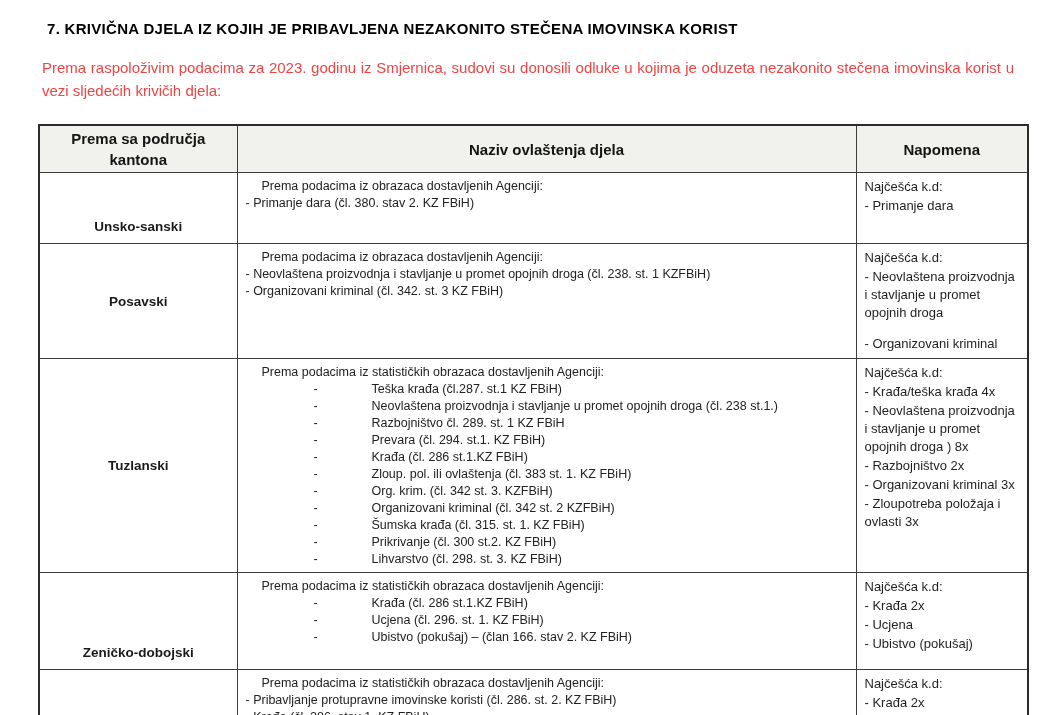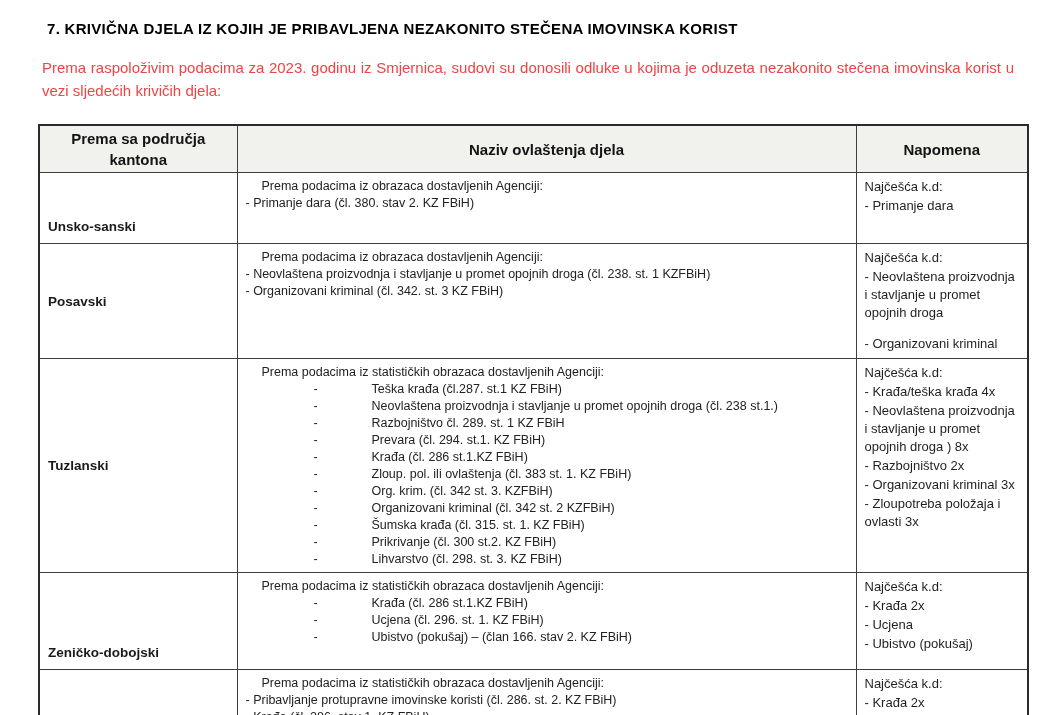--- a/index.html
+++ b/index.html
@@ -33,21 +33,21 @@
     text-align:center;vertical-align:middle !important;
     line-height:21px;color:#141414;padding:2px 6px;
   }
   col.c1{width:198px;} col.c2{width:619px;} col.c3{width:172px;}
   tbody tr:nth-child(1){height:71px;}
   tbody tr:nth-child(2){height:102px;}
   tbody tr:nth-child(3){height:183px;}
   tbody tr:nth-child(4){height:97px;}
   tbody tr:nth-child(5){height:67px;}
   td.canton-cell{
-    font-weight:bold;font-size:13.5px;color:#1a1a1a;
+    text-align:center;font-weight:bold;font-size:13.5px;color:#1a1a1a;
     padding:6px 8px;
   }
   td.canton-cell.v-bottom{vertical-align:bottom;padding-bottom:9px;}
   td.canton-cell.v-center{vertical-align:middle;}
   td.offense-cell{padding:4px 10px 4px 8px;font-size:12.5px;line-height:16px;color:#222;}
   .offense-intro{margin:1px 0 1px 16px;}
   ul.offense-list{list-style:none;margin:0;padding:0;}
   ul.offense-list li{margin:0 0 1px 0;}
   ul.offense-list.flush li{padding-left:0;}
   ul.offense-list.indented li{display:flex;}

